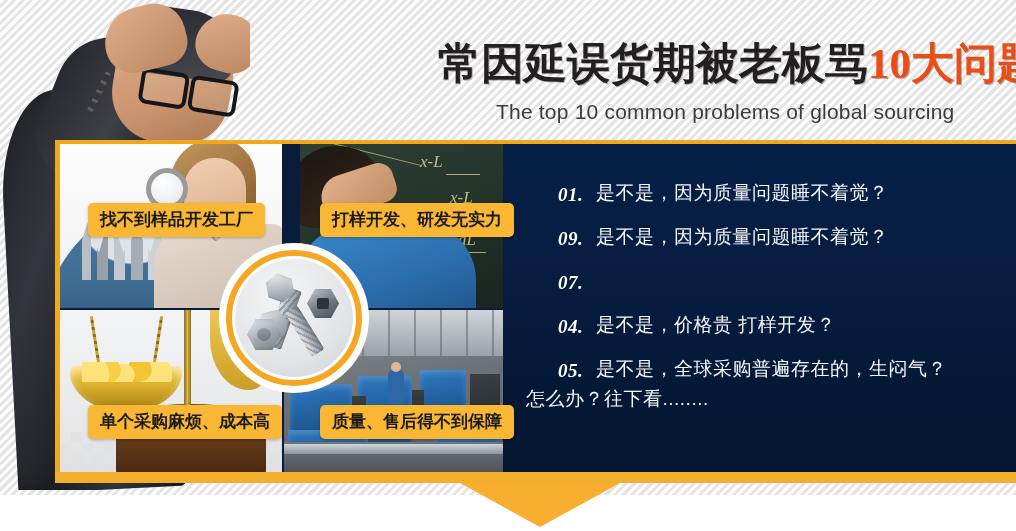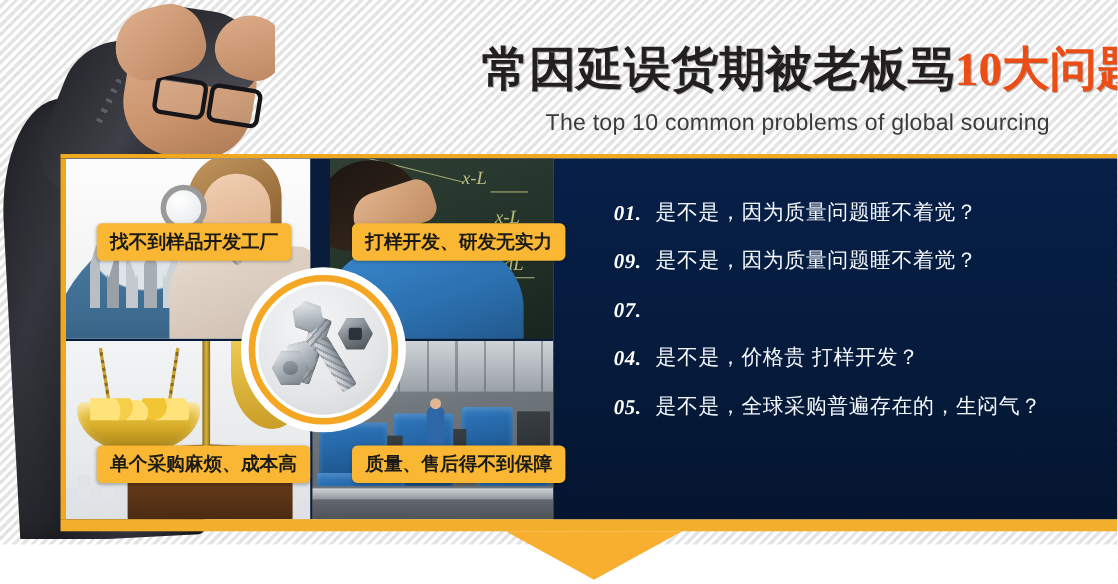--- a/index.html
+++ b/index.html
@@ -718,19 +718,20 @@
         <span class="li-num">07.</span>
       </div>
       <div class="li">
         <span class="li-num">04.</span>
         <span class="li-text">是不是，价格贵 打样开发？</span>
       </div>
       <div class="li">
         <span class="li-num">05.</span>
         <span class="li-text">是不是，全球采购普遍存在的，生闷气？</span>
       </div>
+      <div class="li-footer">怎么办？往下看........</div>
     </div>
   </div>
 
   <div class="gold-rule-bottom"></div>
   <div class="gold-arrow"></div>
 
 </div>
 
 </body></html>

